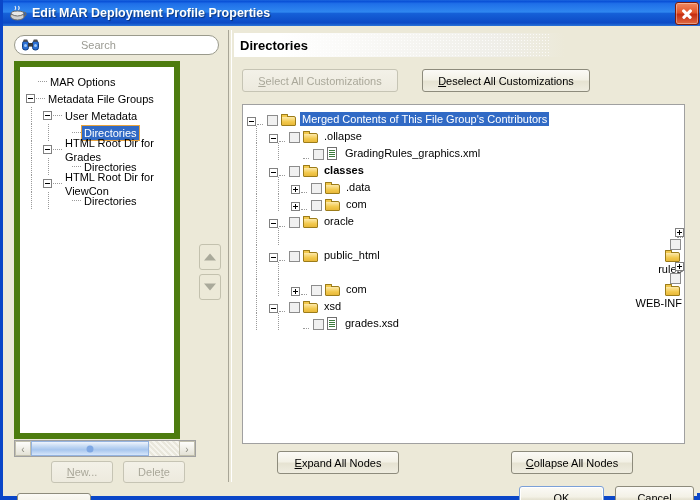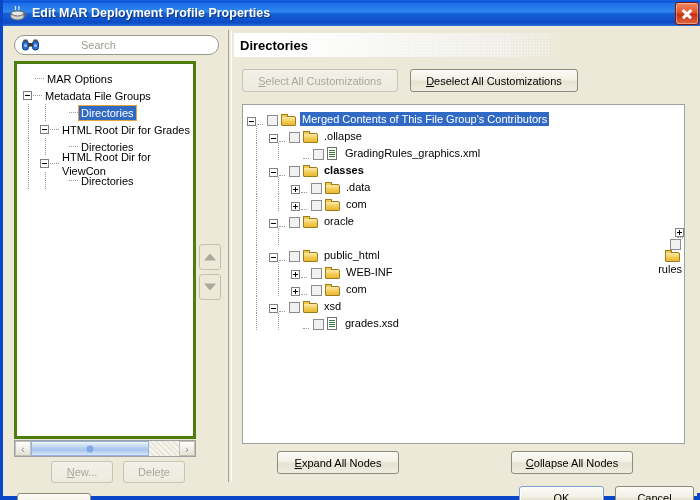--- a/index.html
+++ b/index.html
@@ -54,22 +54,22 @@
   
   .leftpane{position:absolute;left:5px;top:5px;width:214px;height:455px;}
   .searchbox{
     position:absolute;left:3px;top:4px;width:205px;height:20px;
     background:#ffffff;border:1px solid #9a9a8c;border-radius:11px;
     display:flex;align-items:center;box-sizing:border-box;gap:36px;
   }
   .bino{width:17px;height:12px;margin-left:7px;margin-right:6px;position:relative;flex:0 0 auto;}
   .search-ph{color:#9b9b93;font-size:11px;}
   .tree-outer{
-    position:absolute;left:3px;top:30px;width:182px;height:378px;
-    background:#ffffff;border:3px solid #4d7c0f;box-sizing:border-box;overflow:hidden;
+    position:absolute;left:3px;top:30px;width:166px;height:378px;
+    background:#ffffff;border:6px solid #4d7c0f;box-sizing:border-box;overflow:hidden;
   }
   .hscroll{
     position:absolute;left:3px;top:409px;width:182px;height:17px;
     background:#f2f1ea;border:1px solid #a0a0a0;box-sizing:border-box;
     display:flex;align-items:stretch;
   }
   .hs-arrow{width:16px;background:linear-gradient(to bottom,#fdfdfb,#e4e2d6);
     border:1px solid #c2c0ae;box-sizing:border-box;position:relative;flex:0 0 auto;cursor:pointer;}
   .hs-arrow span{position:absolute;left:50%;top:50%;transform:translate(-50%,-50%);color:#8b8b80;font-size:10px;}
   .hs-track{flex:1 1 auto;background:
@@ -104,21 +104,21 @@
     background:linear-gradient(to right,#ffffff 0%,#ffffff 10%,#efeee8 58%,#ece9d8 72%,#ece9d8 100%);
     display:flex;align-items:center;
   }
   .sec-header .dots{
     position:absolute;left:55px;top:0;width:260px;height:100%;
     background-image:radial-gradient(#ffffff 0.8px, transparent 0.9px);
     background-size:3px 3px;opacity:.75;pointer-events:none;
   }
   .sec-title{font-size:13px;font-weight:bold;color:#000;padding-left:6px;z-index:2;}
 
-  .topbtns{position:absolute;left:8px;top:38px;display:flex;gap:12px;justify-content:center;}
+  .topbtns{position:absolute;left:8px;top:38px;display:flex;gap:24px;justify-content:center;}
 
   .filetree{
     position:absolute;left:8px;top:73px;width:443px;height:340px;
     background:#ffffff;border:1px solid #a0a0a0;box-sizing:border-box;overflow:hidden;
   }
   .botbtns{position:absolute;left:0px;top:420px;width:460px;height:26px;}
   .okrow{position:absolute;left:0px;top:455px;width:460px;}
 
   
   .btn{
@@ -206,20 +206,26 @@
             <div class="ltree-row" style="padding-left: 0px;">
               <span class="spacer" style="width: 11px; height: 11px;"></span>
               <span class="dots-h" style="width: 9px;"></span>
               <span class="tlabel">MAR Options</span>
             </div>
             <div class="ltree-row" style="padding-left: 0px;">
               <span class="pm"></span>
               <span class="dots-h" style="width: 9px;"></span>
               <span class="tlabel">Metadata File Groups</span>
             </div>
+            <div class="ltree-row" style="padding-left: 17px;">
+              <span class="vline" style="left: 5px; top: 0px; height: 17px;"></span>
+              <span class="pm"></span>
+              <span class="dots-h" style="width: 9px;"></span>
+              <span class="tlabel">User Metadata</span>
+            </div>
             <div class="ltree-row" style="padding-left: 34px;">
               <span class="vline" style="left: 5px; top: 0px; height: 17px;"></span>
               <span class="vline" style="left: 22px; top: 0px; height: 17px;"></span>
               <span class="spacer" style="width: 11px; height: 11px;"></span>
               <span class="dots-h" style="width: 9px;"></span>
               <span class="tlabel sel bordered">Directories</span>
             </div>
             <div class="ltree-row" style="padding-left: 17px;">
               <span class="vline" style="left: 5px; top: 0px; height: 17px;"></span>
               <span class="pm"></span>
@@ -374,21 +380,21 @@
               <span class="tlabel">rules</span>
             </div>
             <div class="trow" style="padding-left: 22px;">
               <span class="vline" style="left: 9px; top: 0px; height: 17px;"></span>
               <span class="pm"></span>
               <span class="dots-h" style="width: 6px;"></span>
               <span class="chk"></span>
               <span class="folder"></span>
               <span class="tlabel">public_html</span>
             </div>
-            <div class="trow" style="padding-left: 44px;">
+            <div class="trow" style="padding-left: 44px; flex-direction: column;">
               <span class="vline" style="left: 9px; top: 0px; height: 17px;"></span>
               <span class="vline" style="left: 31px; top: 0px; height: 17px;"></span>
               <span class="pm plus"></span>
               <span class="dots-h" style="width: 6px;"></span>
               <span class="chk"></span>
               <span class="folder"></span>
               <span class="tlabel">WEB-INF</span>
             </div>
             <div class="trow" style="padding-left: 44px;">
               <span class="vline" style="left: 9px; top: 0px; height: 17px;"></span>

